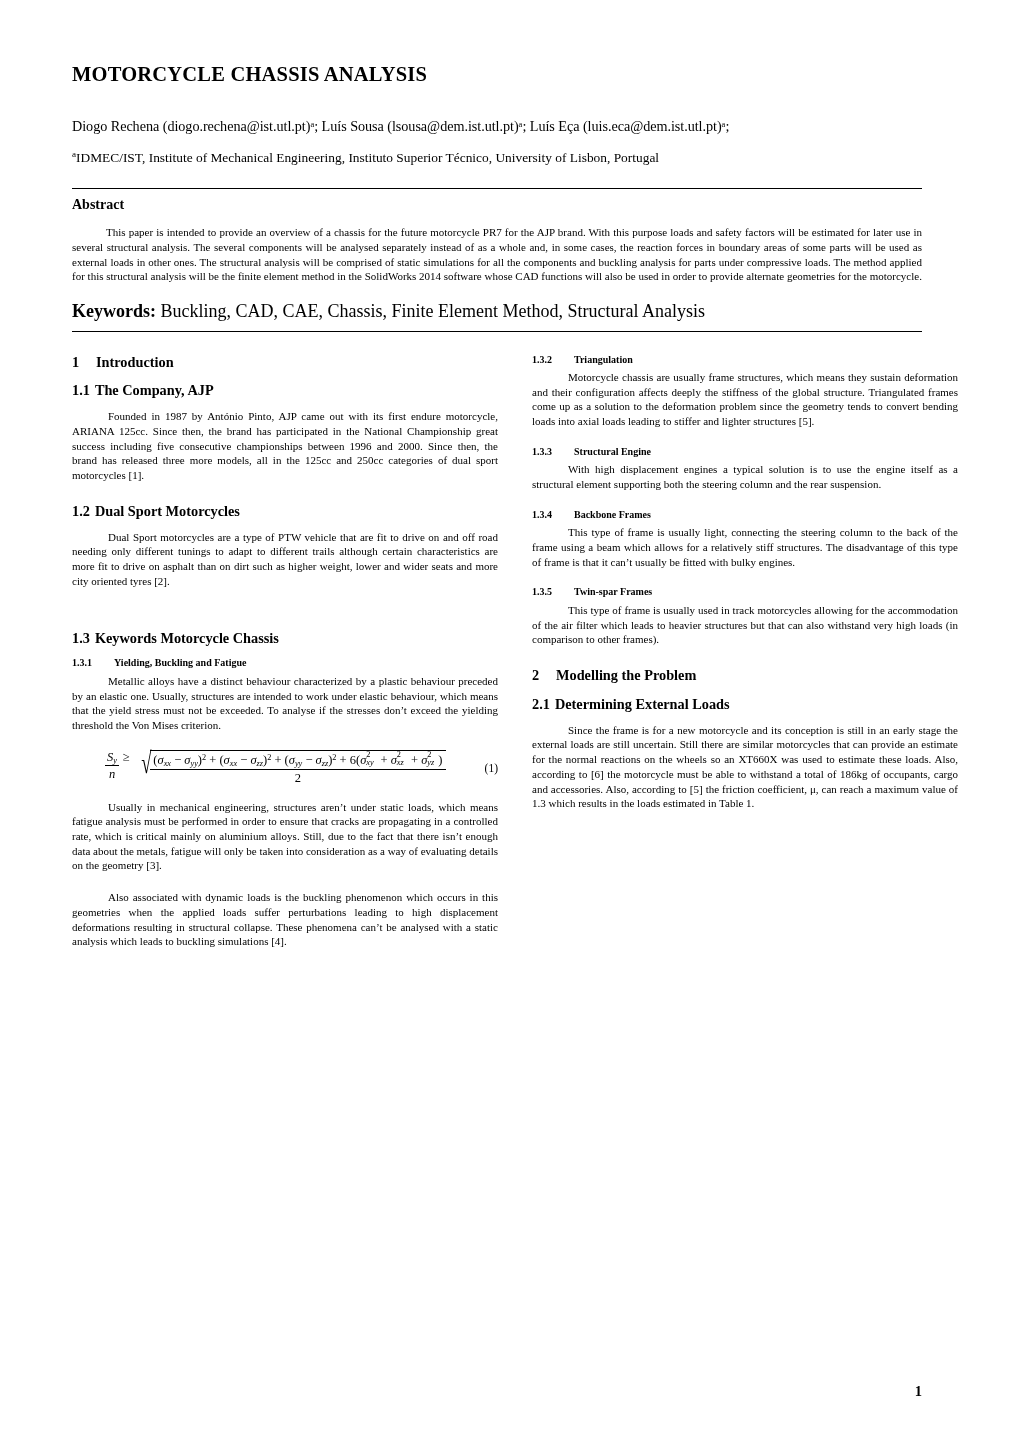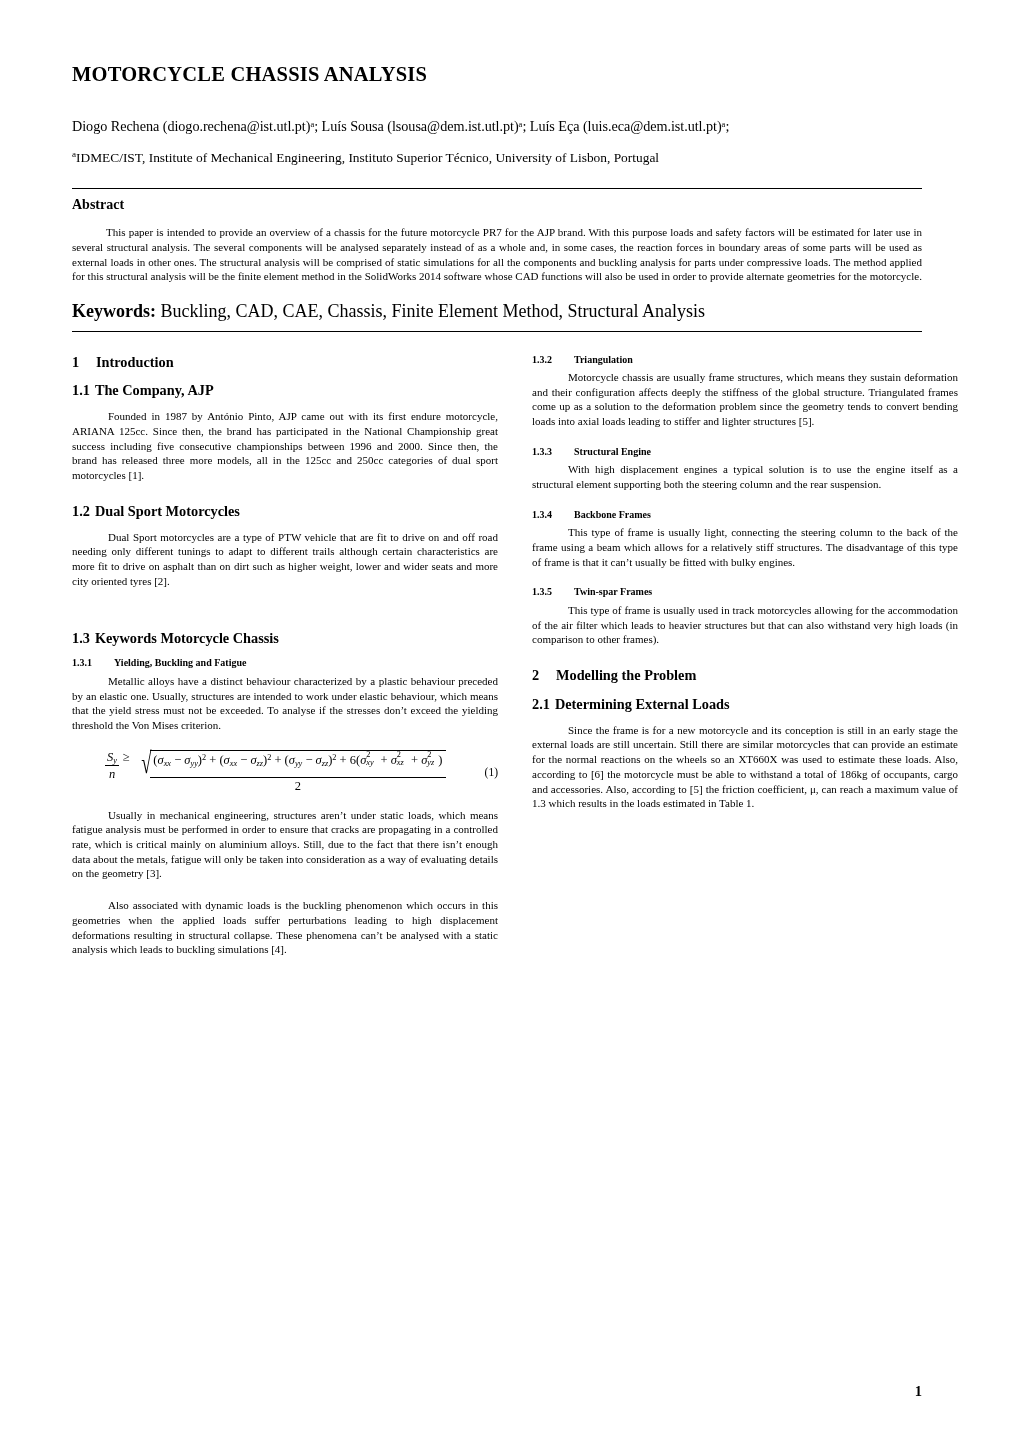--- a/index.html
+++ b/index.html
@@ -167,21 +167,21 @@
   }
   .sqrt .radicand {
     display: inline-flex;
     flex-direction: column;
     align-items: center;
     border-top: 1px solid #000;
     padding-top: 1px;
   }
   .radicand .numer {
     border-bottom: 1px solid #000;
-    padding: 1px 3px 9px 3px;
+    padding: 1px 3px 1px 3px;
     white-space: nowrap;
     line-height: 1.2;
   }
   .radicand .denom {
     padding: 1px 3px 0 3px;
     line-height: 1.2;
   }
   .sig { font-style: italic; }
   sub.s { font-size: 0.66em; vertical-align: -0.22em; line-height: 0; font-style: italic; }
   sup.s { font-size: 0.66em; vertical-align: 0.5em; line-height: 0; font-style: normal; }

